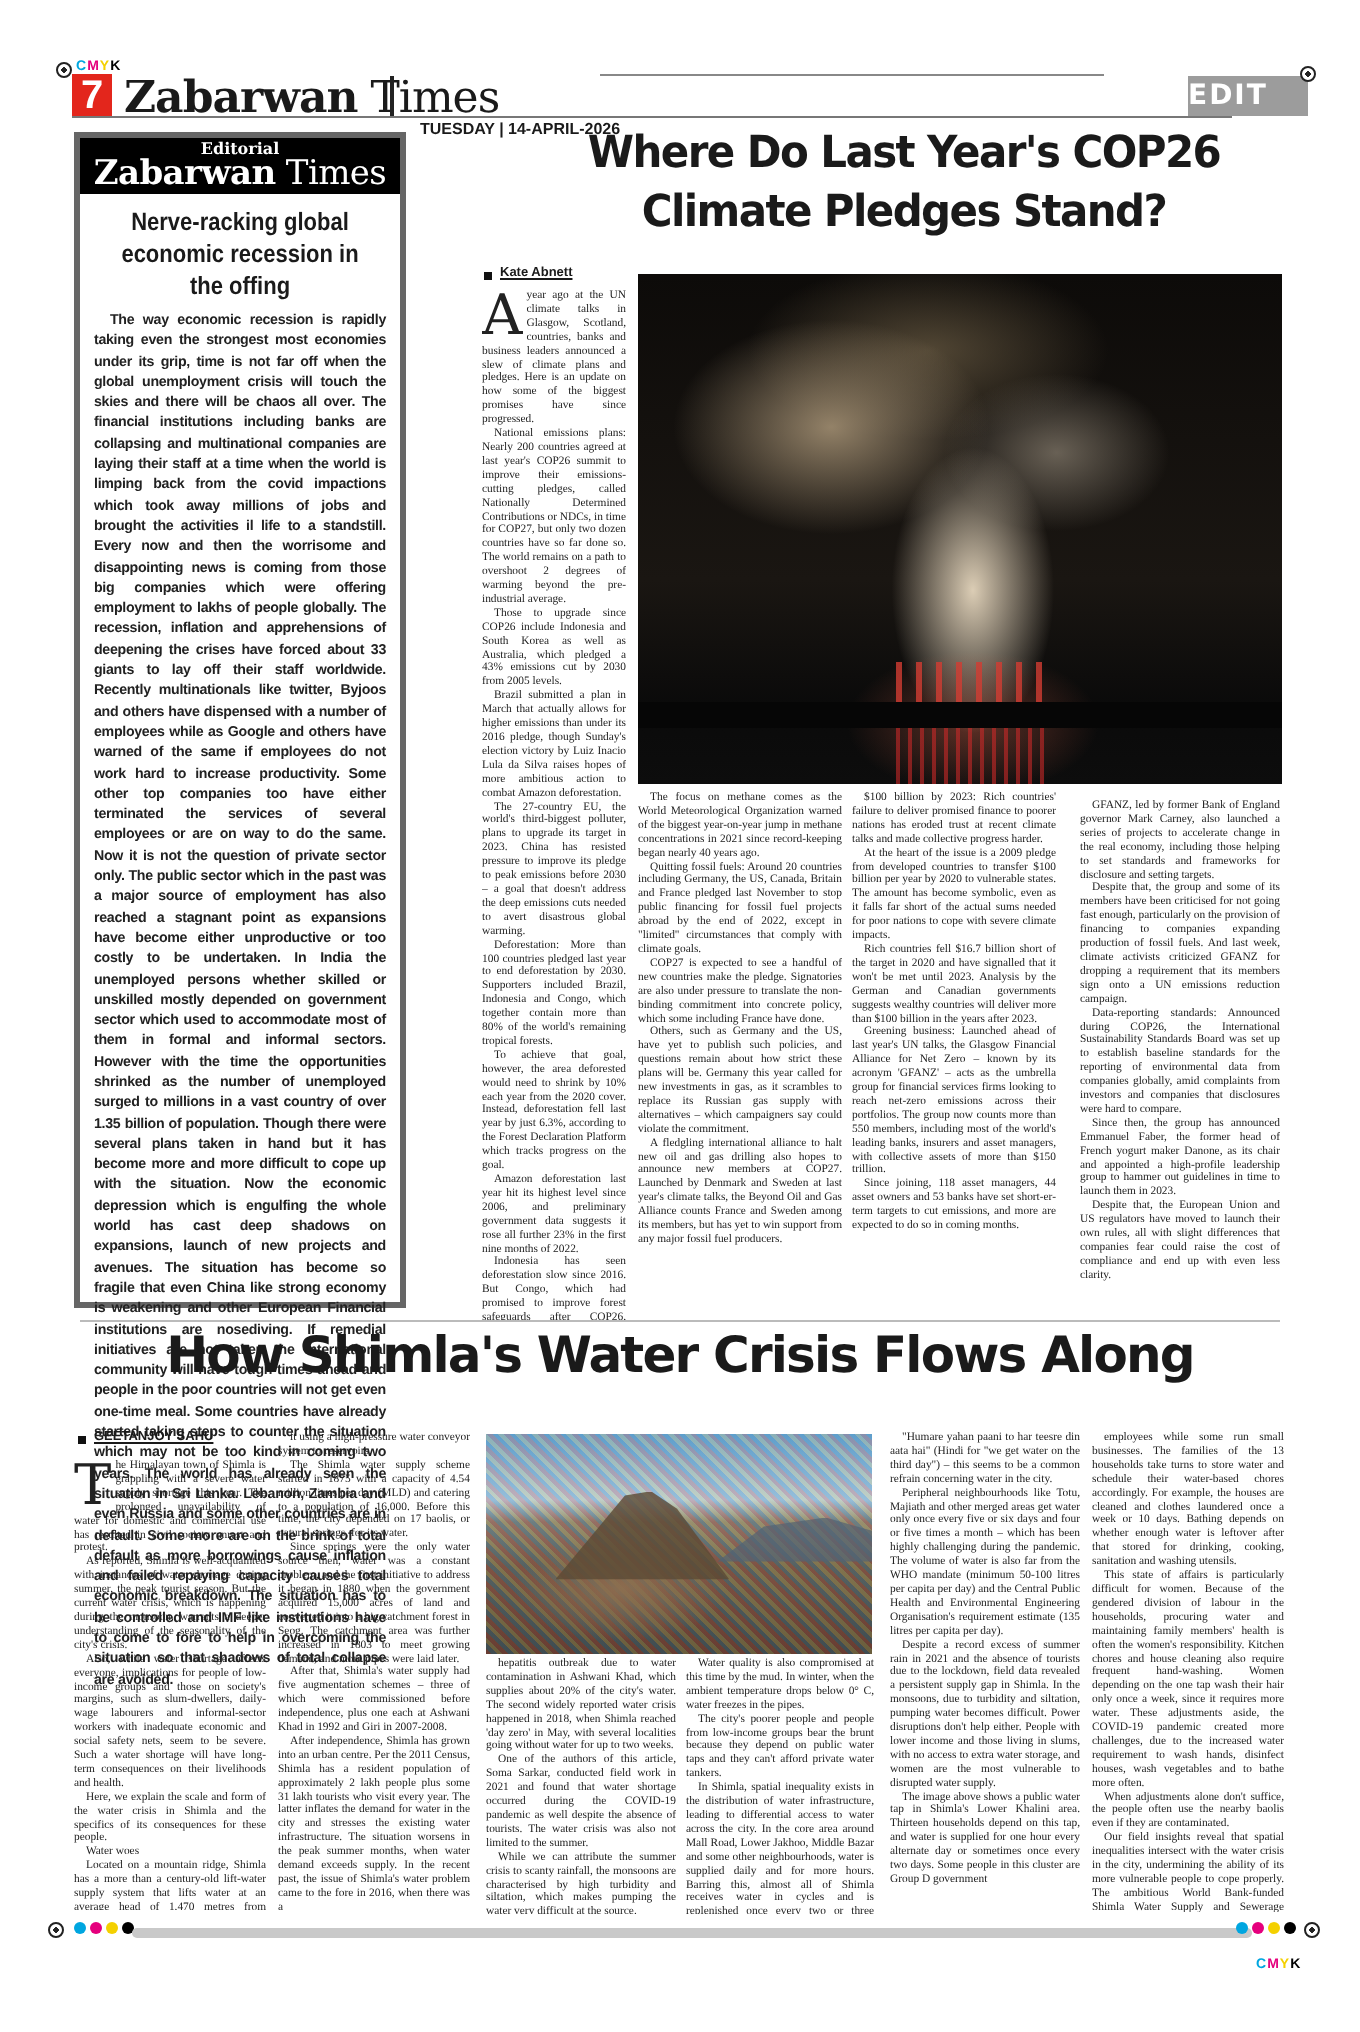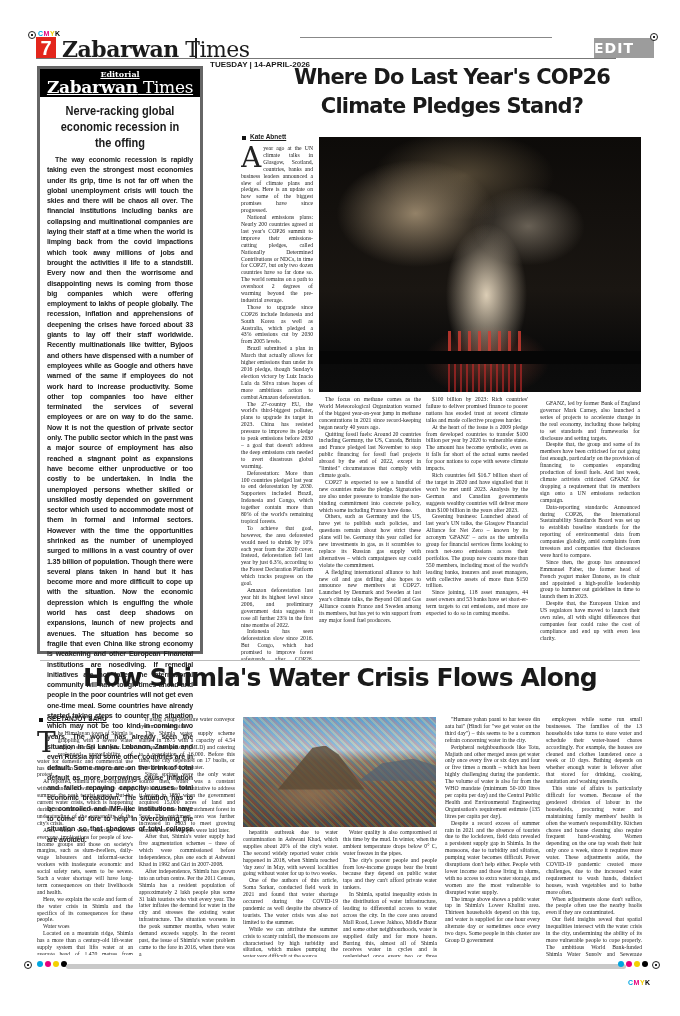--- a/index.html
+++ b/index.html
@@ -14,21 +14,21 @@
   .brand { position: absolute; left: 62px; top: 36px; font: bold 22px "DejaVu Serif", serif; letter-spacing: -0.5px; }
   .brand .light { font-weight: normal; }
   .brand-sep { position: absolute; left: 195px; top: 38px; width: 2px; height: 20px; background: #222; }
   .dateline { position: absolute; left: 210px; top: 60px; font: bold 8px "Liberation Sans", sans-serif; }
   .top-rule { position: absolute; left: 36px; top: 58px; width: 580px; height: 1px; background: #777; }
   .top-rule2 { position: absolute; left: 300px; top: 37px; width: 252px; height: 1px; background: #888; }
   .edit-tag { position: absolute; left: 594px; top: 38px; width: 60px; height: 20px; background: #9c9c9c; color: #fff; font: bold 14px "DejaVu Sans", sans-serif; text-align: left; line-height: 20px; letter-spacing: 1px; }
 
   
   .editorial { position: absolute; left: 37px; top: 66px; width: 166px; height: 588px; border: 3px solid #666; background: #fff; }
-  .ed-head { background: #000; color: #fff; text-align: center; height: 28px; position: relative; text-decoration: underline; }
+  .ed-head { background: #000; color: #fff; text-align: center; height: 28px; position: relative; }
   .ed-head .kicker { font: bold 8px "DejaVu Serif", serif; display: block; padding-top: 1px; line-height: 9px; }
   .ed-head .name { font: bold 17px "DejaVu Serif", serif; line-height: 17px; letter-spacing: -0.3px; }
   .ed-head .name .light { font-weight: normal; }
   .ed-title { font: bold 12.5px "Liberation Sans", sans-serif; text-align: center; line-height: 16px; margin: 6px 4px 4px; transform: scaleX(0.88); }
   .ed-body { font: 7.1px "Liberation Sans", sans-serif; line-height: 10.3px; text-align: justify; padding: 0 7px; text-indent: 8px; letter-spacing: -0.15px; font-weight: bold; color: #222; }
 
   
   .cl-headline { position: absolute; left: 262px; top: 63px; width: 380px; text-align: center; font: bold 21px "DejaVu Sans", sans-serif; line-height: 28px; letter-spacing: -0.8px; transform: scaleY(1.05); }
   .byline { position: absolute; font: bold 6.5px "Liberation Sans", sans-serif; text-decoration: underline; }
   .byline-bullet { position: absolute; width: 4px; height: 4px; background: #111; }

